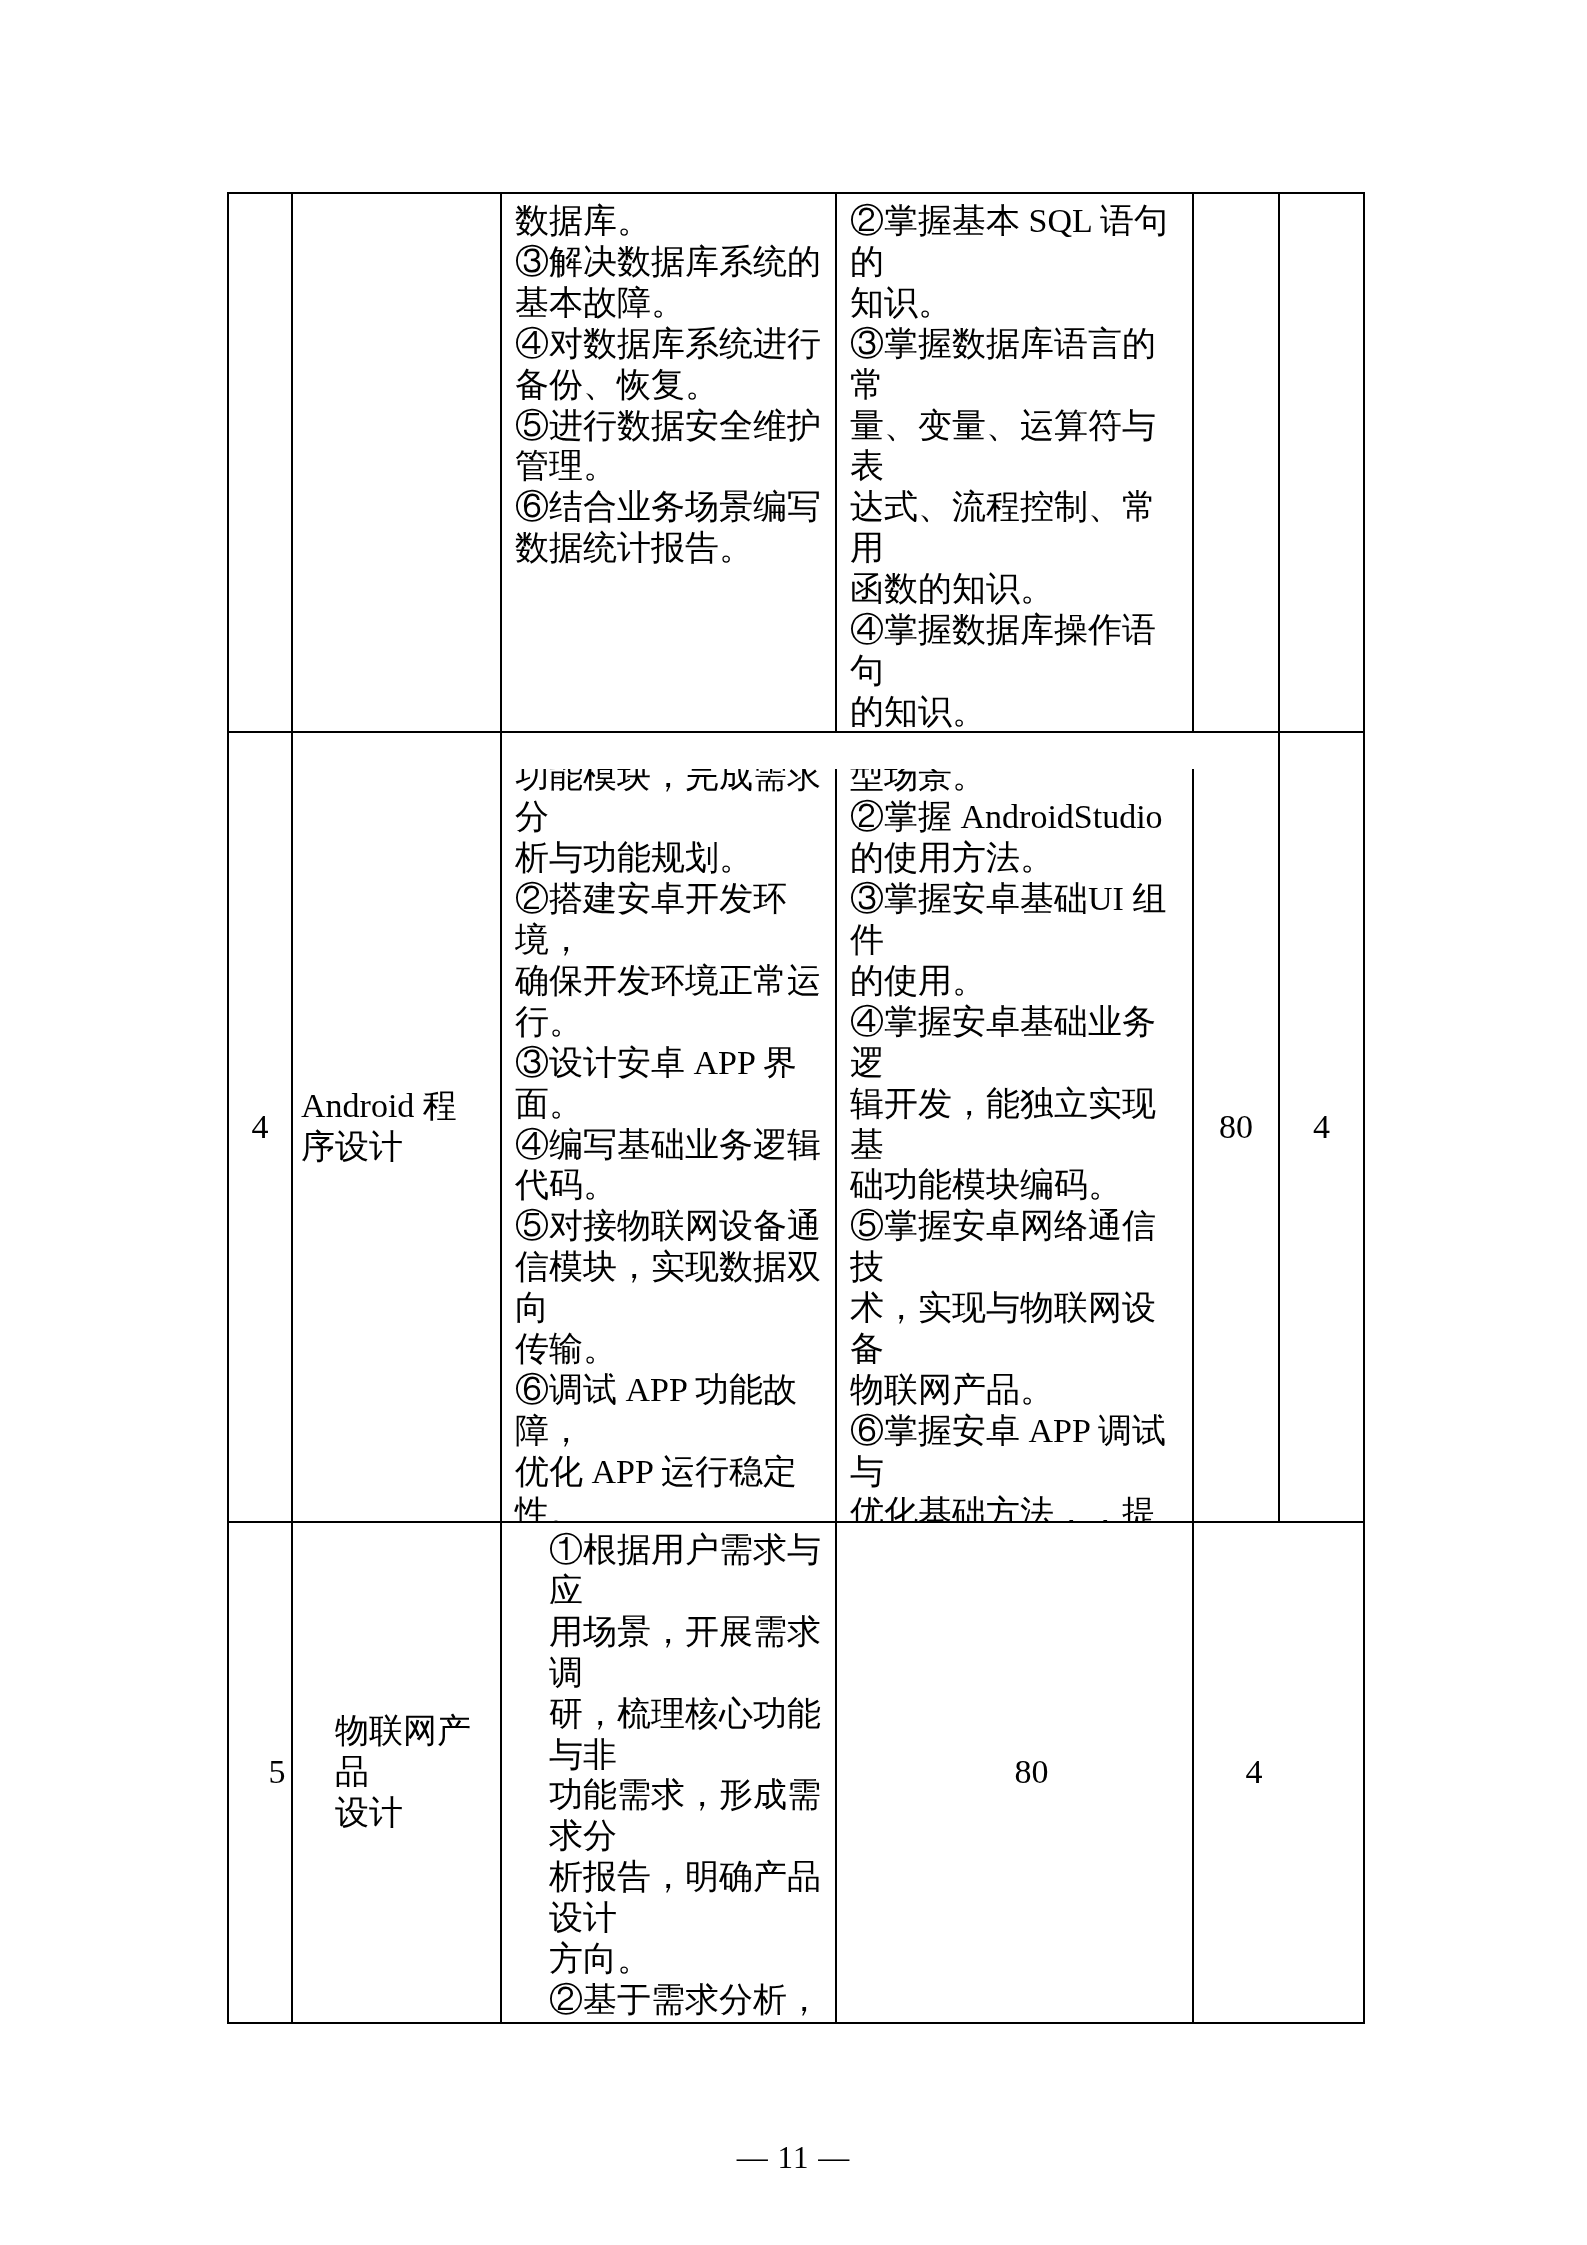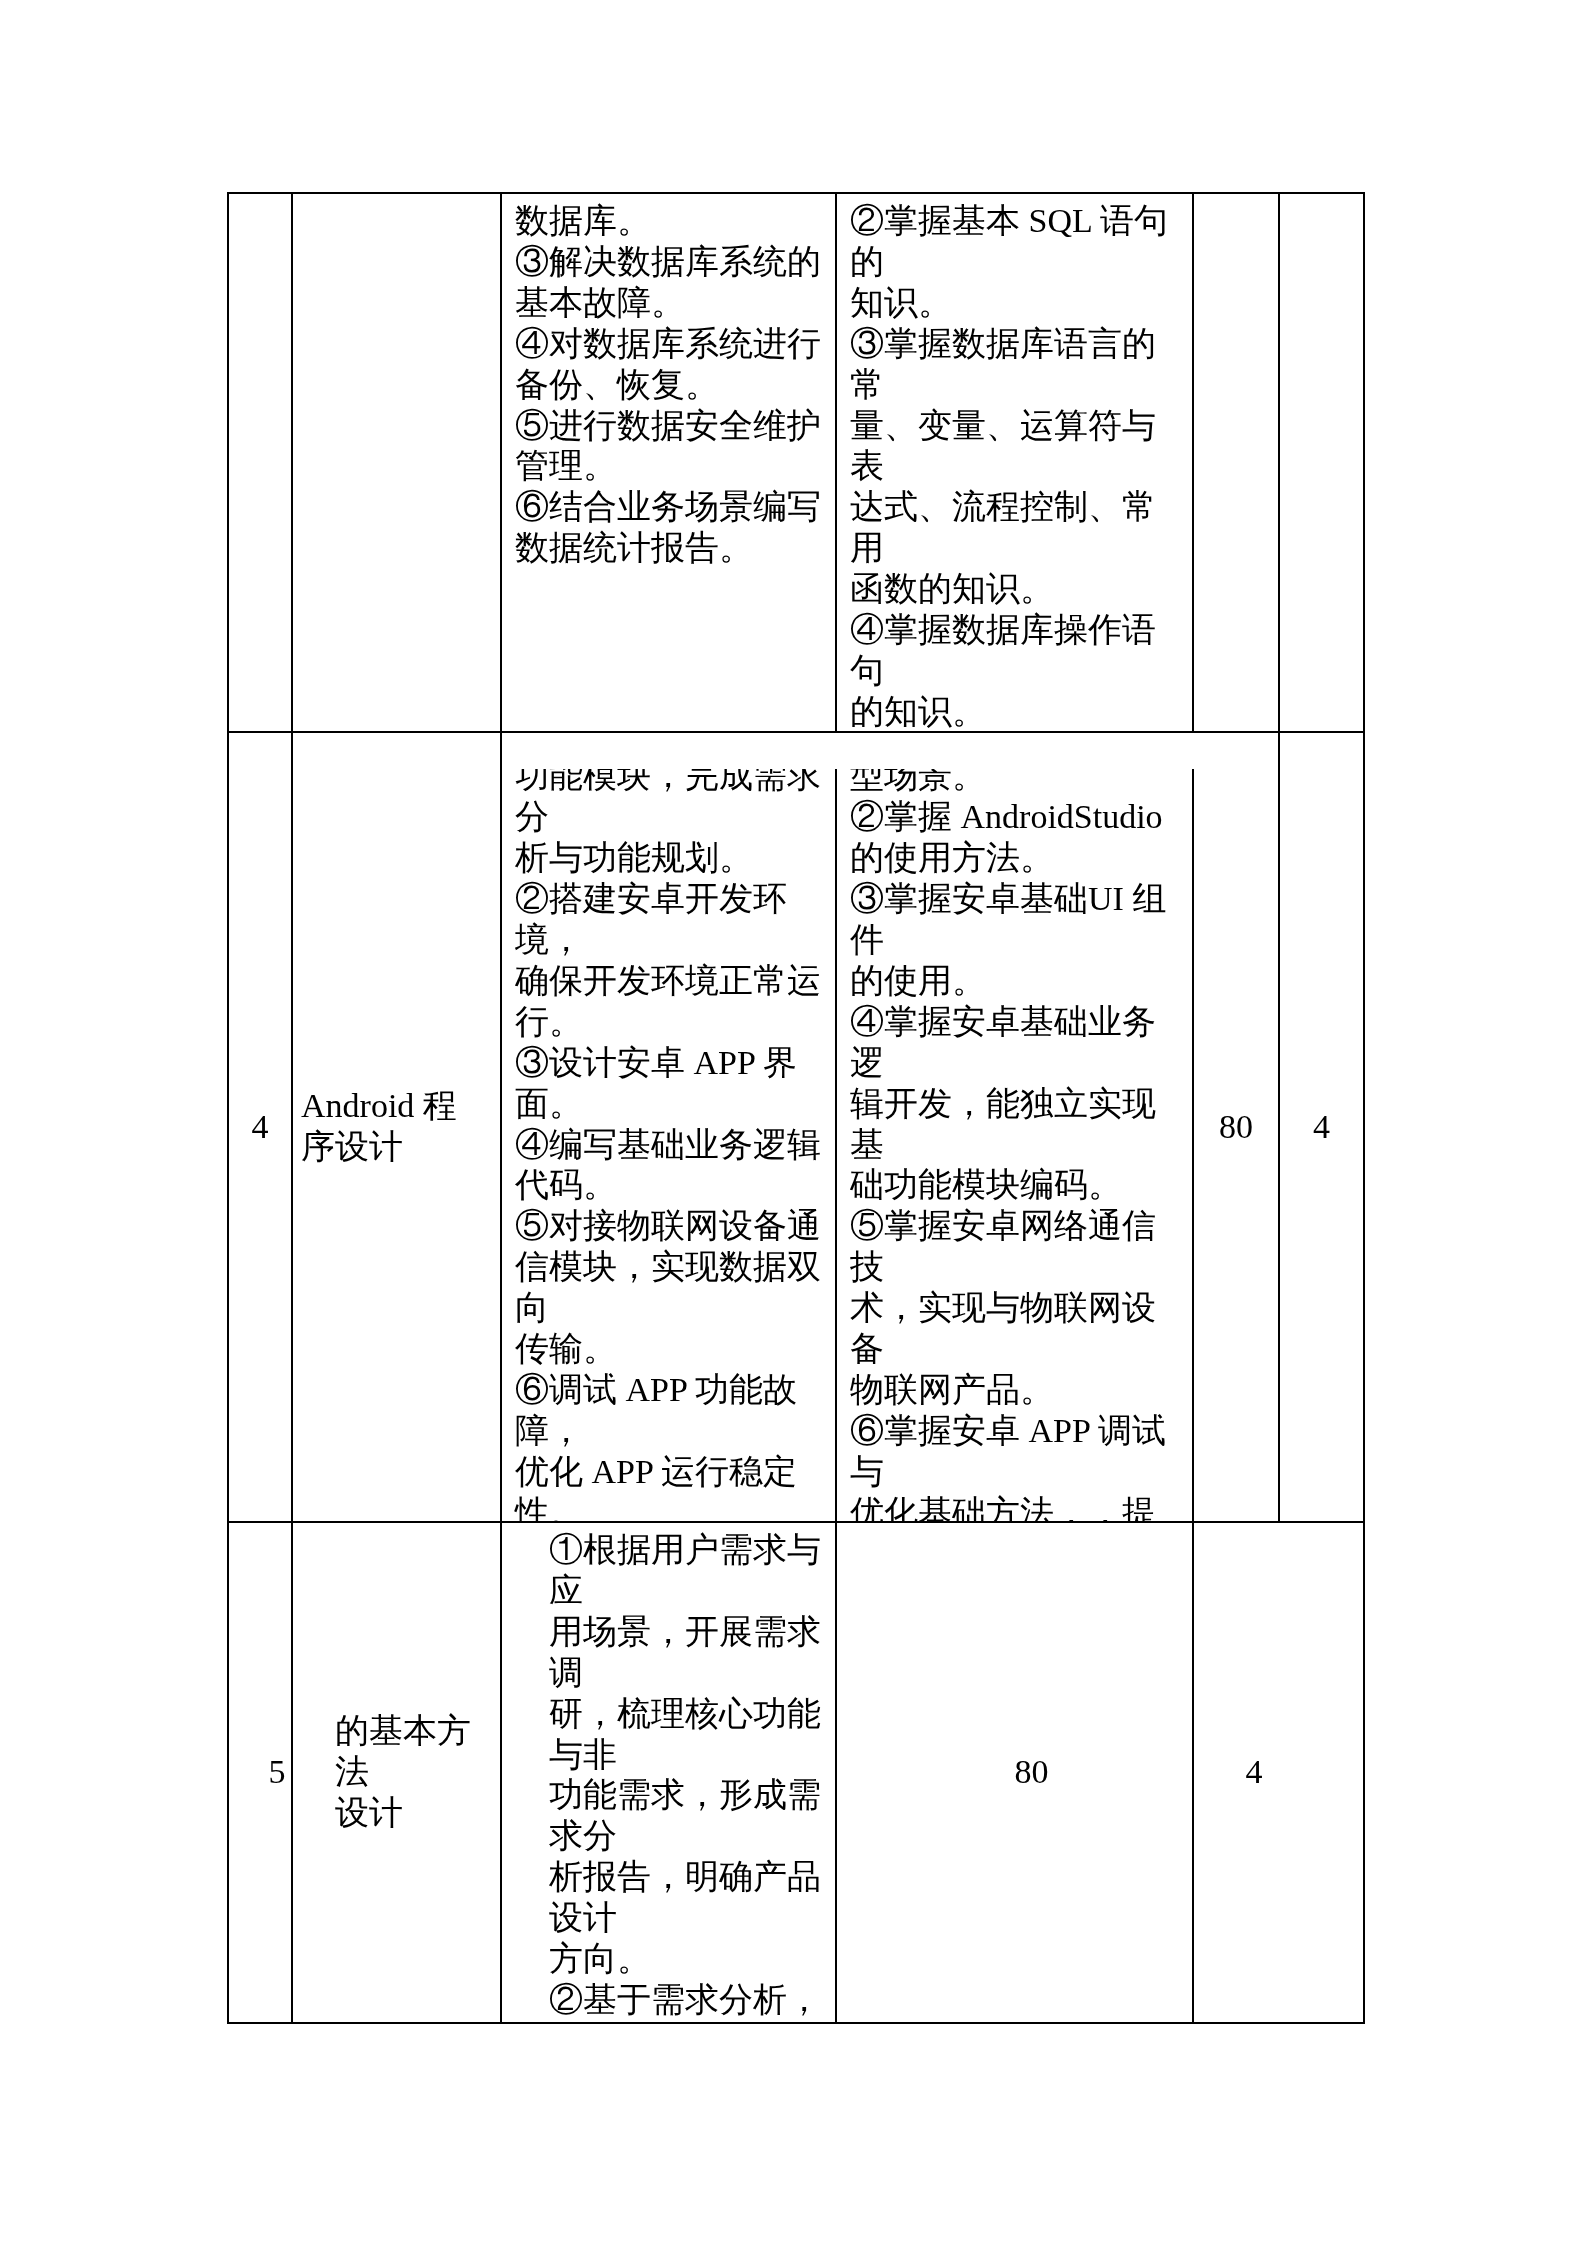--- a/index.html
+++ b/index.html
@@ -138,21 +138,21 @@
       <div class="txt">80</div>
     </div>
     <div class="c ctr no-r">
       <div class="txt">4</div>
     </div>
 
     <div class="c ctr no-b">
       <div class="txt">5</div>
     </div>
     <div class="c namecell no-b">
-      <div class="txt">的基本方法
+      <div class="txt">物联网产品
 设计</div>
     </div>
     <div class="c txtcell no-b">
       <div class="txt">①根据用户需求与应
 用场景，开展需求调
 研，梳理核心功能与非
 功能需求，形成需求分
 析报告，明确产品设计
 方向。
 ②基于需求分析，完成
@@ -164,14 +164,15 @@
     </div>
     <div class="c ctr no-b">
       <div class="txt">80</div>
     </div>
     <div class="c ctr no-r no-b">
       <div class="txt">4</div>
     </div>
 
   </div>
 
+  <div class="pagenum">— 11 —</div>
 
 </div>
 
 </body></html>

